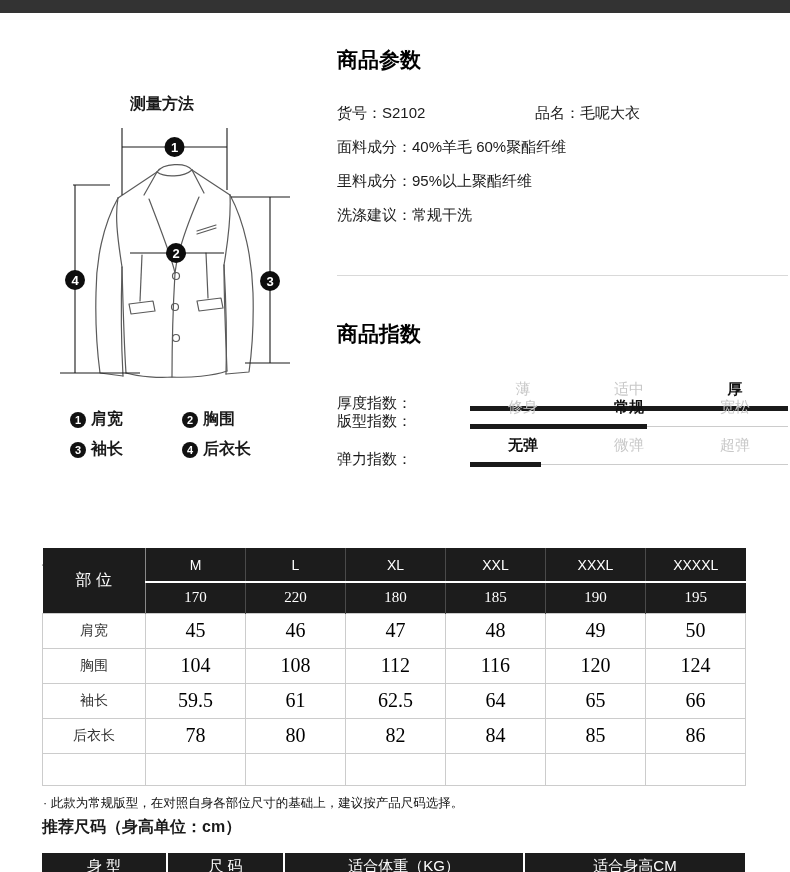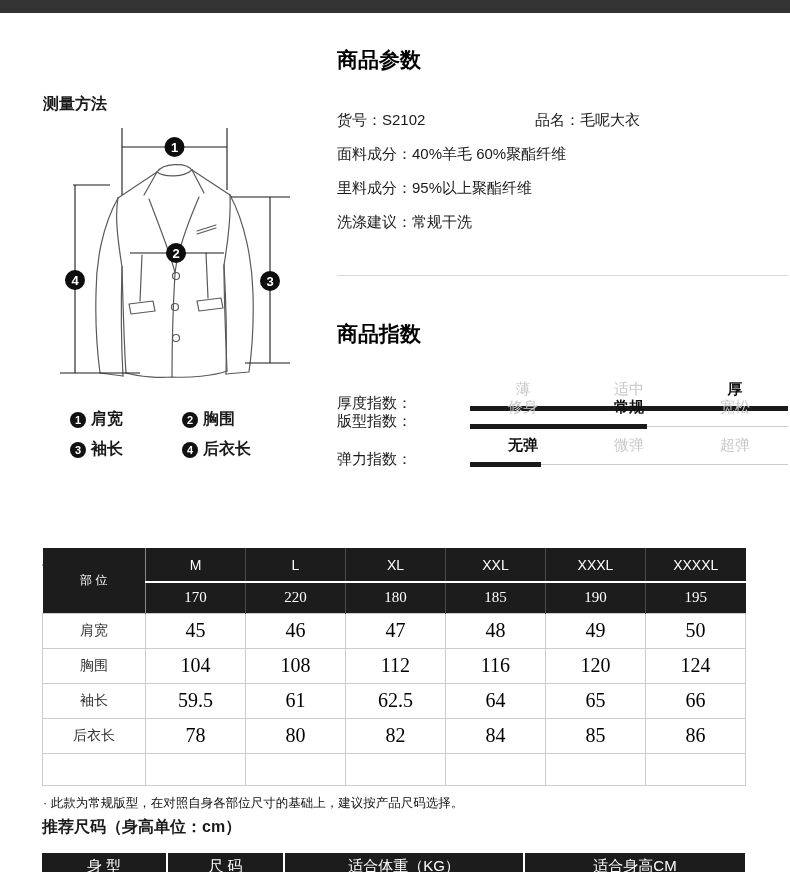--- a/index.html
+++ b/index.html
@@ -5,55 +5,55 @@
   * { margin:0; padding:0; box-sizing:border-box; }
   body { background:#fff; }
   .page {
     position:relative; width:790px; height:872px; overflow:hidden;
     background:#fff; color:#1a1a1a;
     font-family:"Liberation Sans", sans-serif;
   }
   .topbar { position:absolute; left:0; top:0; width:790px; height:13px; background:#333333; }
 
   
-  .measure-title { position:absolute; left:43px; top:94px; width:260px; text-align:left;
+  .measure-title { position:absolute; left:32px; top:94px; width:260px; text-align:center;
                    font-size:16px; font-weight:bold; }
   .diagram { position:absolute; left:45px; top:115px; }
   .legend { position:absolute; left:70px; top:409px; width:250px; font-size:16px; font-weight:bold; }
   .legend-row { display:flex; margin-bottom:9px; }
   .legend-item { display:flex; align-items:center; width:112px; }
   .legend-item .num {
     display:inline-flex; align-items:center; justify-content:center;
     width:16px; height:16px; border-radius:50%; background:#111; color:#fff;
     font-size:11px; font-weight:bold; margin-right:5px; flex:0 0 16px;
   }
 
   
   .right-col { position:absolute; left:337px; top:0; width:451px; }
   .sec-title { position:absolute; left:0; font-size:21px; font-weight:bold; color:#000000; }
   .params { position:absolute; left:0; top:96px; width:451px; }
-  .p-row { height:34px; display:flex; align-items:flex-end; font-size:15px; color:#1a1a1a; }
+  .p-row { height:34px; display:flex; align-items:center; font-size:15px; color:#1a1a1a; }
   .p-row .f1 { width:198px; }
   .rc-divider { position:absolute; left:0; top:275px; width:451px; height:1px; background:#d9d9d9; }
 
   
   .idx-row { position:absolute; left:0; width:451px; height:38px; }
   .idx-label { position:absolute; left:0; bottom:3px; font-size:15px; color:#1a1a1a; }
   .idx-opts { position:absolute; left:133px; top:2px; width:318px; display:flex; }
   .idx-opts span { flex:1; text-align:center; font-size:15px; color:#c8c8c8; }
   .idx-opts span.on { color:#111; font-weight:bold; }
   .idx-track { position:absolute; left:133px; bottom:7px; width:318px; height:1px; background:#cccccc; }
   .idx-fill { position:absolute; left:133px; bottom:5px; height:5px; background:#1a1a1a; }
 
   
   .size-title { position:absolute; left:42px; top:522px; font-size:15px; font-weight:bold;margin-top:28px; }
   .size-table { position:absolute; left:42px; top:548px; border-collapse:collapse; table-layout:fixed; }
   .size-table th, .size-table td { text-align:center; vertical-align:middle; font-weight:normal; }
   .size-table thead th { background:#1c1c1c; color:#fff; }
-  .th-corner { font-size:12px; border-right:1px solid #888; }
+  .th-corner { font-size:16px; border-right:1px solid #888; }
   .th-size { height:34px; font-size:14px; border-bottom:2px solid #fff; border-left:1px solid #4a4a4a; }
   .th-height { height:31px; font-size:15px; font-family:"Liberation Serif", serif; border-left:1px solid #4a4a4a; }
   .size-table tbody td { height:35px; border:1px solid #cccccc; font-size:20px;
                          font-family:"Liberation Serif", serif; color:#000000; }
   .size-table tbody td.rowlabel { font-size:14px; font-family:"Liberation Sans", sans-serif; color:#333; }
   .size-table tbody tr.empty td { height:32px; }
 
   
   .note { position:absolute; left:43px; top:795px; font-size:12.5px; color:#111; }
   .rec-title { position:absolute; left:42px; top:817px; font-size:16px; font-weight:bold; }

